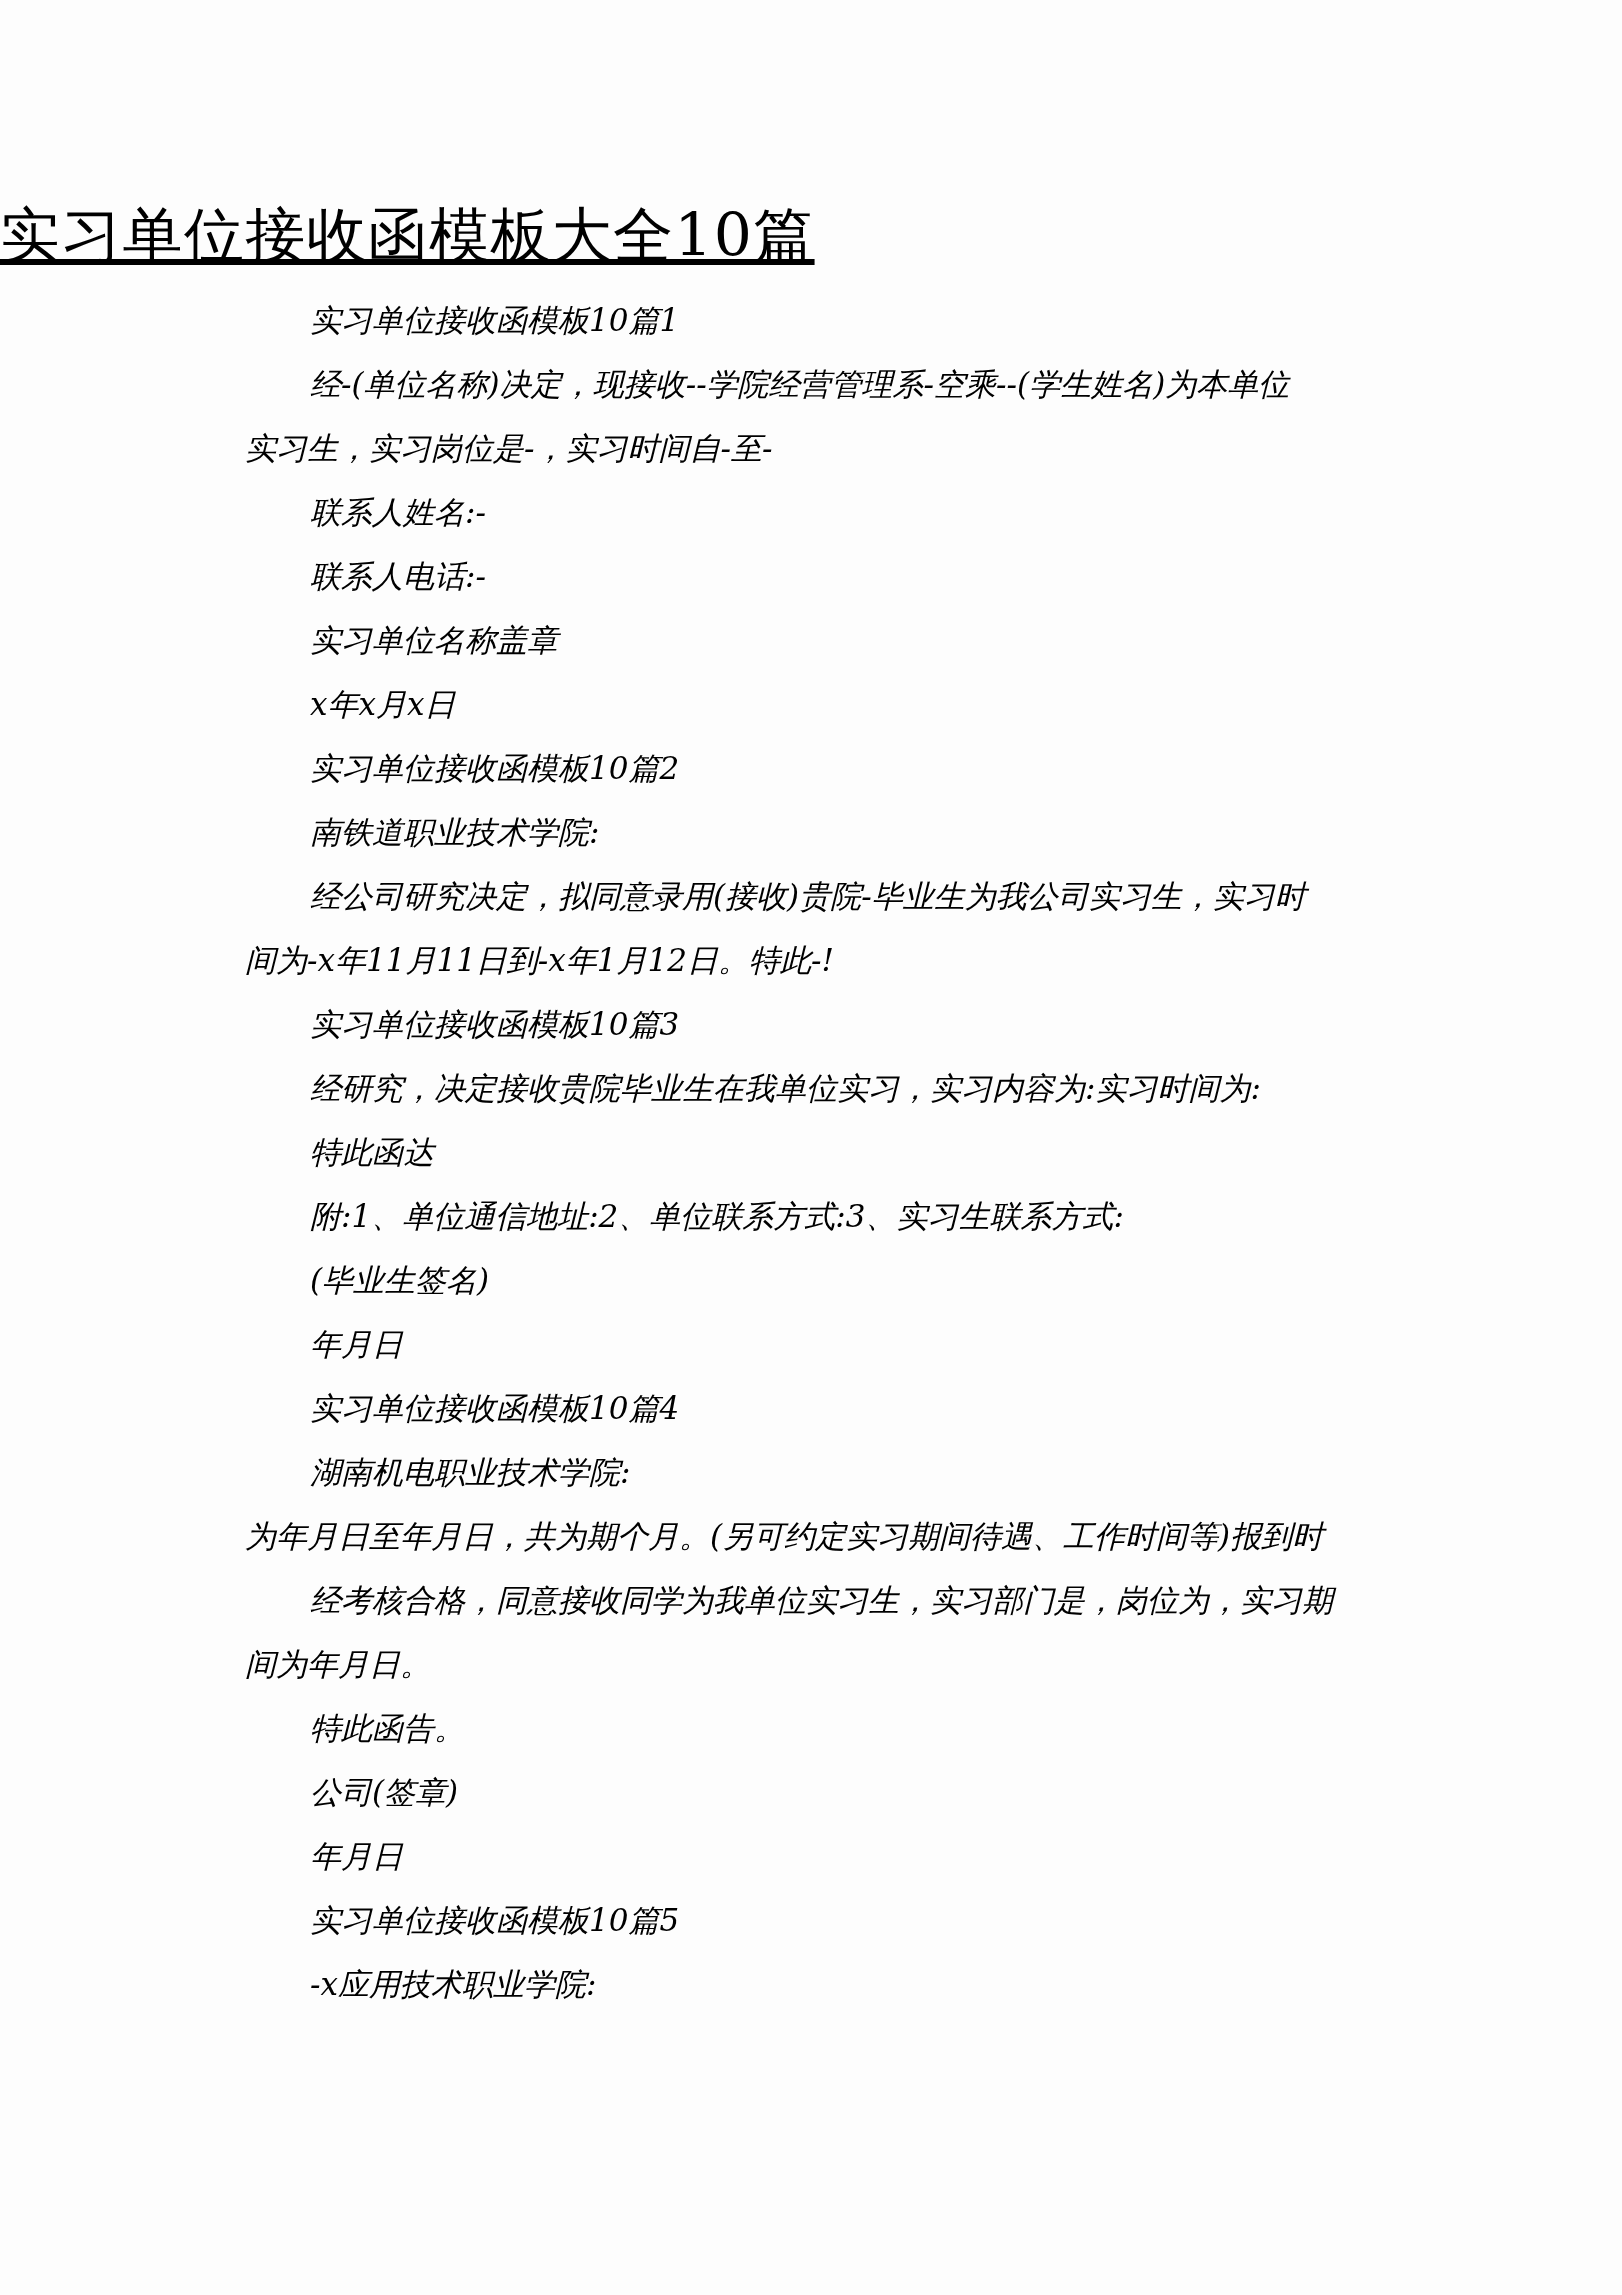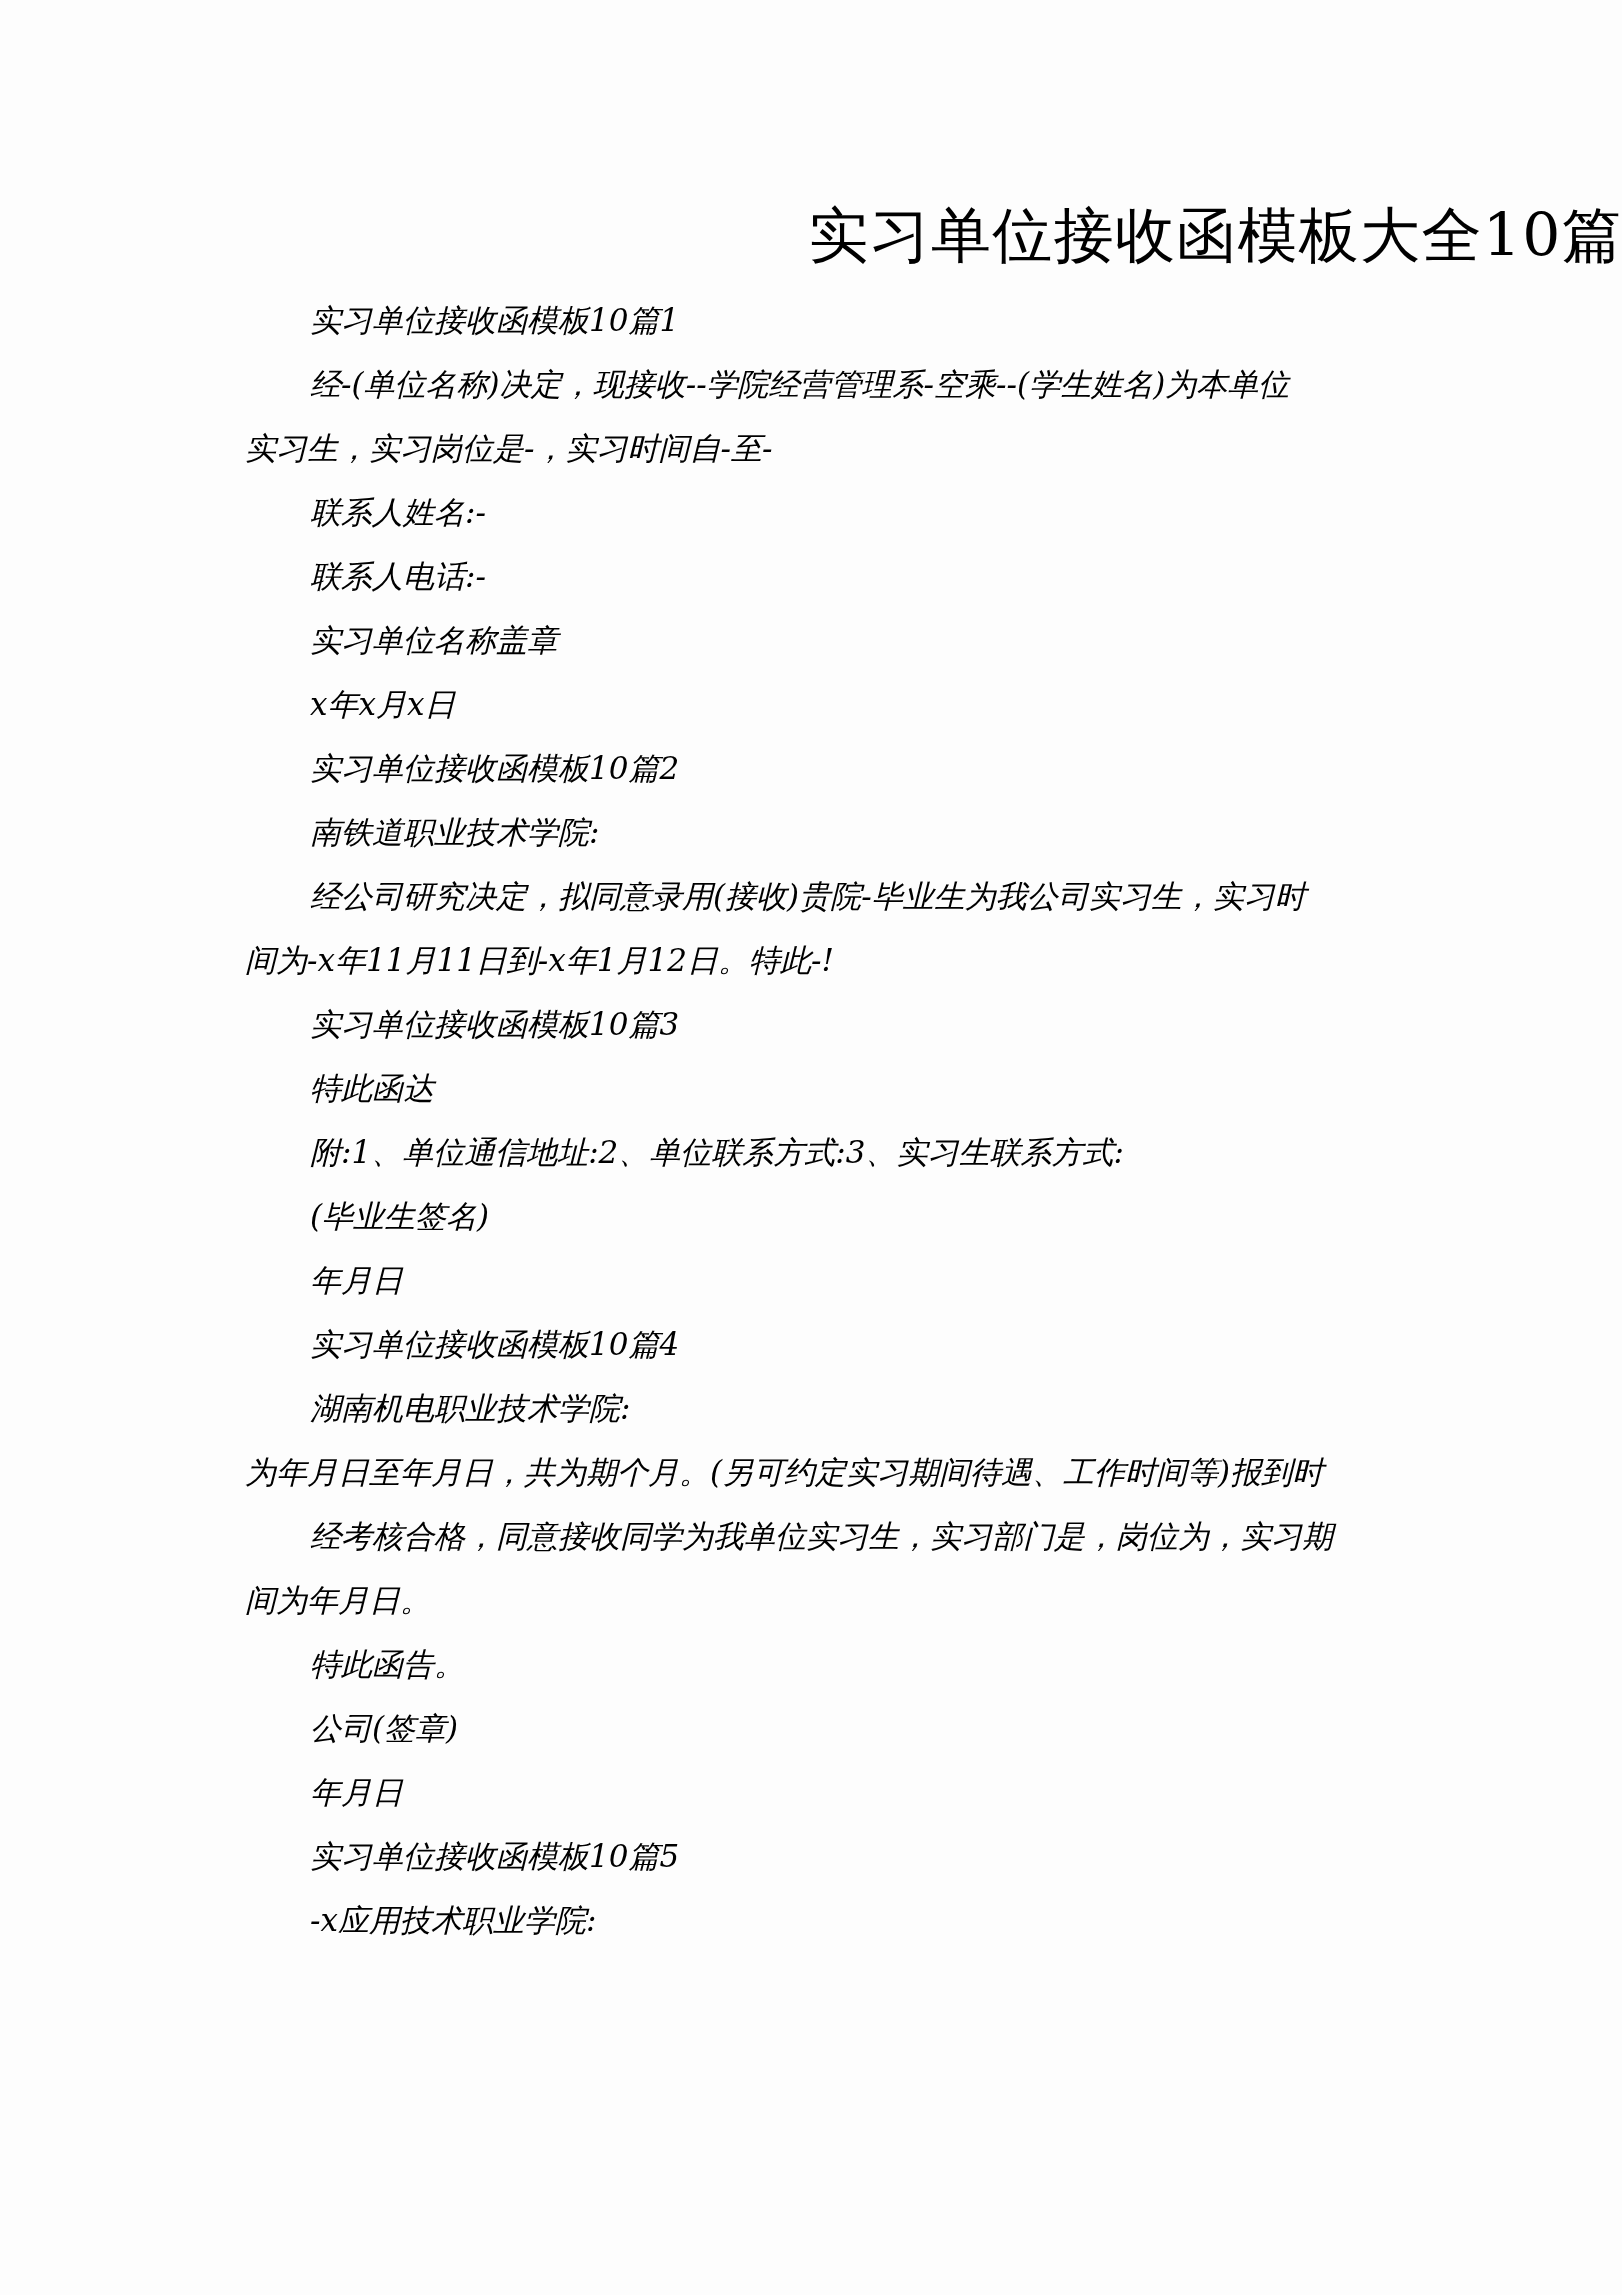--- a/index.html
+++ b/index.html
@@ -1,19 +1,19 @@
 <!DOCTYPE html>
 <html style="font-size:10.5px"><head>
 <meta charset="utf-8">
 <style>
   html, body { margin: 0; padding: 0; background: #fdfdfd; }
   body { width: 1623px; height: 2295px; position: relative; overflow: hidden;
          font-family: "DejaVu Serif", "Liberation Serif", serif; color: #000; }
-  .title { position: absolute; top: 196px; left: 0; width: 1623px; text-align: right;
-           font-size: 60px; line-height: 79px; letter-spacing: 1.3px; }
+  .title { position: absolute; top: 196px; left: 0; width: 1623px; text-align: left;
+           font-size: 60px; line-height: 79px; letter-spacing: 1.3px; text-decoration: underline; }
   .body { position: absolute; top: 288px; left: 245px; width: 1132px; }
   .line { font-size: 31px; line-height: 64px; height: 64px; white-space: nowrap; font-style: italic; }
   .indent { padding-left: 65px; }
 </style>
 </head>
 <body>
 
 <div class="title">实习单位接收函模板大全10篇</div>
 
 <div class="body">
@@ -22,20 +22,21 @@
   <div class="line">实习生，实习岗位是-，实习时间自-至-</div>
   <div class="line indent">联系人姓名:-</div>
   <div class="line indent">联系人电话:-</div>
   <div class="line indent">实习单位名称盖章</div>
   <div class="line indent">x年x月x日</div>
   <div class="line indent">实习单位接收函模板10篇2</div>
   <div class="line indent">南铁道职业技术学院:</div>
   <div class="line indent">经公司研究决定，拟同意录用(接收)贵院-毕业生为我公司实习生，实习时</div>
   <div class="line">间为-x年11月11日到-x年1月12日。特此-!</div>
   <div class="line indent">实习单位接收函模板10篇3</div>
+  <div class="line indent">经研究，决定接收贵院毕业生在我单位实习，实习内容为:实习时间为:</div>
   <div class="line indent">特此函达</div>
   <div class="line indent">附:1、单位通信地址:2、单位联系方式:3、实习生联系方式:</div>
   <div class="line indent">(毕业生签名)</div>
   <div class="line indent">年月日</div>
   <div class="line indent">实习单位接收函模板10篇4</div>
   <div class="line indent">湖南机电职业技术学院:</div>
   <div class="line">为年月日至年月日，共为期个月。(另可约定实习期间待遇、工作时间等)报到时</div>
   <div class="line indent">经考核合格，同意接收同学为我单位实习生，实习部门是，岗位为，实习期</div>
   <div class="line">间为年月日。</div>
   <div class="line indent">特此函告。</div>

